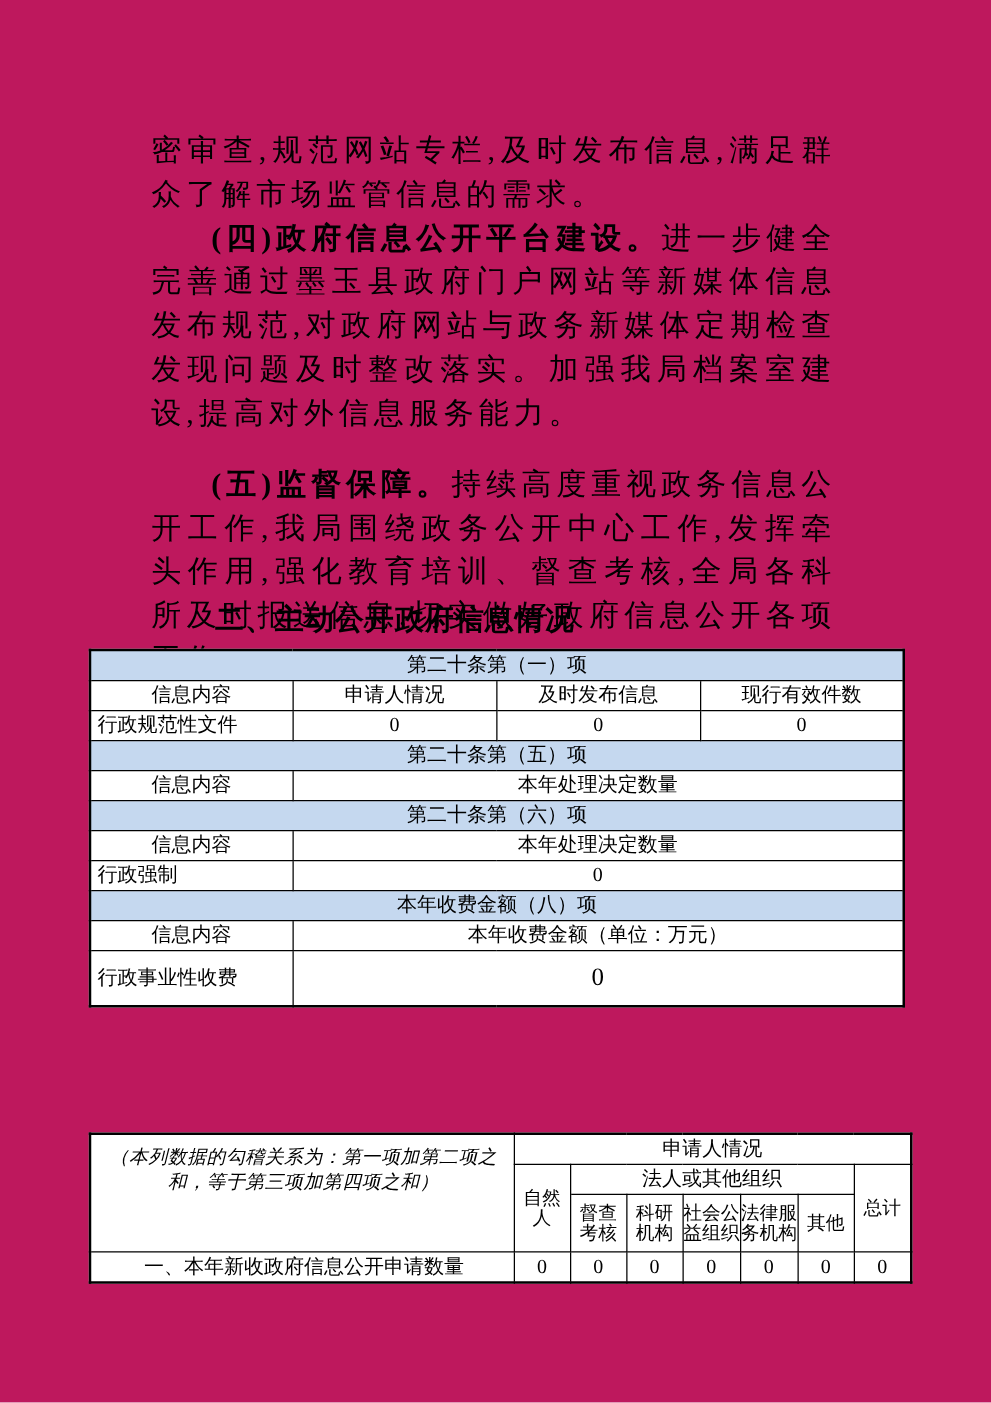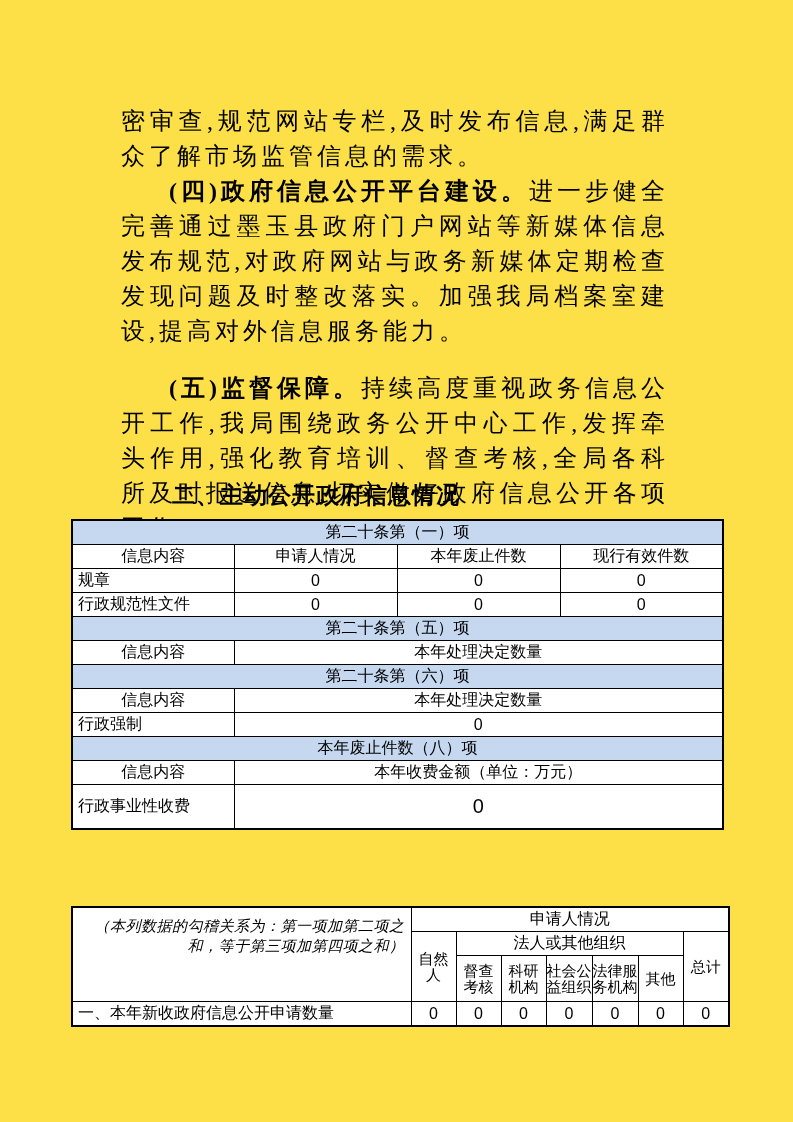--- a/index.html
+++ b/index.html
@@ -1,19 +1,19 @@
 <!DOCTYPE html>
 <html style="--band: #c5d8ef;"><head>
 <meta charset="utf-8">
 <style>
   * { margin:0; padding:0; box-sizing:border-box; }
   html,body { background:#ffffff; }
   .page {
     position:relative; width:793px; height:1122px; margin:0 auto;
-    background:#fde047; overflow:hidden; color:#000;
+    background:#be185d; overflow:hidden; color:#000;
     font-family:"Liberation Serif","DejaVu Serif",serif;
   }
   
   .bodytext {
     position:absolute; left:121px; top:104px; width:548px;
     font-size:24px; line-height:35px; letter-spacing:4px;
     text-align:justify; text-justify:inter-character;
   }
   .para { margin:0; }
   .para.indent { text-indent:2em; }
@@ -23,40 +23,40 @@
   .sec-title {
     position:absolute; font-family:"Liberation Sans","DejaVu Sans",sans-serif;
     font-weight:bold; font-size:23px; letter-spacing:1px; white-space:nowrap;
   }
   #sec2-title { left:172px; top:480px; }
   #sec3-title { left:168px; top:875px; }
   
   table { border-collapse:collapse; table-layout:fixed; background:#fff; }
   td {
     border:1.5px solid #000; vertical-align:middle; text-align:center;
-    font-family:Liberation Sans, sans-serif;
+    font-family:Liberation Serif, serif;
     font-size:16px; padding:1px 2px; overflow:hidden;
   }
   #table1 { position:absolute; left:71px; top:519px; width:653px; border:2.5px solid #000; }
   #table2 { position:absolute; left:71px; top:906px; width:657px; border:2.5px solid #000; }
   tr.h23 { height:23px; }
   tr.h24 { height:24px; }
   tr.h44 { height:44px; }
   tr.h21 { height:21px; }
   tr.h46 { height:46px; }
   td.band { background:var(--band,#c5d8ef); }
   td.rowlabel { text-align:left; padding-left:5px; }
   td.bigzero { font-size:20px; }
   #table2 td.note {
     font-family:"Liberation Serif","DejaVu Serif",serif; font-style:italic;
-    font-size:15px; line-height:20px; text-align:right; vertical-align:top;
+    font-size:15px; line-height:20px; text-align:center; vertical-align:top;
     padding:8px 6px 2px 8px; letter-spacing:0.5px;
   }
   #table2 td.colhead { font-size:15px; line-height:16px; padding:1px 0; }
-  #table2 td.applabel { text-align:left; padding-left:5px; }
+  #table2 td.applabel { text-align:center; padding-left:5px; }
 </style>
 </head>
 <body>
 
 <div class="page">
 
   <div class="bodytext">
     <p class="para"><span>密审查,规范网站专栏,及时发布信息,满足群众了解市场监管信息的需求。</span></p>
     <p class="para indent"><span class="lead">(四)政府信息公开平台建设。</span><span>进一步健全完善通过墨玉县政府门户网站等新媒体信息发布规范,对政府网站与政务新媒体定期检查发现问题及时整改落实。加强我局档案室建设,提高对外信息服务能力。</span></p>
     <p class="para indent gap"><span class="lead">(五)监督保障。</span><span>持续高度重视政务信息公开工作,我局围绕政务公开中心工作,发挥牵头作用,强化教育培训、督查考核,全局各科所及时报送信息,切实做好政府信息公开各项工作。</span></p>
@@ -72,28 +72,22 @@
         <col style="width:163px">
       </colgroup>
 
     <tbody>
         <tr class="h24">
       <td class="band" colspan="4">第二十条第（一）项</td>
     </tr>
     <tr class="h23">
       <td>信息内容</td>
       <td>申请人情况</td>
-      <td>本年废止件数</td>
+      <td>及时发布信息</td>
       <td>现行有效件数</td>
-    </tr>
-    <tr class="h23">
-      <td class="rowlabel">规章</td>
-      <td>0</td>
-      <td>0</td>
-      <td>0</td>
     </tr>
     <tr class="h23">
       <td class="rowlabel">行政规范性文件</td>
       <td>0</td>
       <td>0</td>
       <td>0</td>
     </tr>
 
     <tr class="h24">
       <td class="band" colspan="4">第二十条第（五）项</td>
@@ -109,21 +103,21 @@
     <tr class="h23">
       <td>信息内容</td>
       <td colspan="3">本年处理决定数量</td>
     </tr>
     <tr class="h23">
       <td class="rowlabel">行政强制</td>
       <td colspan="3">0</td>
     </tr>
 
     <tr class="h24">
-      <td class="band" colspan="4">本年废止件数（八）项</td>
+      <td class="band" colspan="4">本年收费金额（八）项</td>
     </tr>
     <tr class="h23">
       <td>信息内容</td>
       <td colspan="3">本年收费金额（单位：万元）</td>
     </tr>
     <tr class="h44">
       <td class="rowlabel">行政事业性收费</td>
       <td colspan="3" class="bigzero">0</td>
     </tr>
   </tbody>

